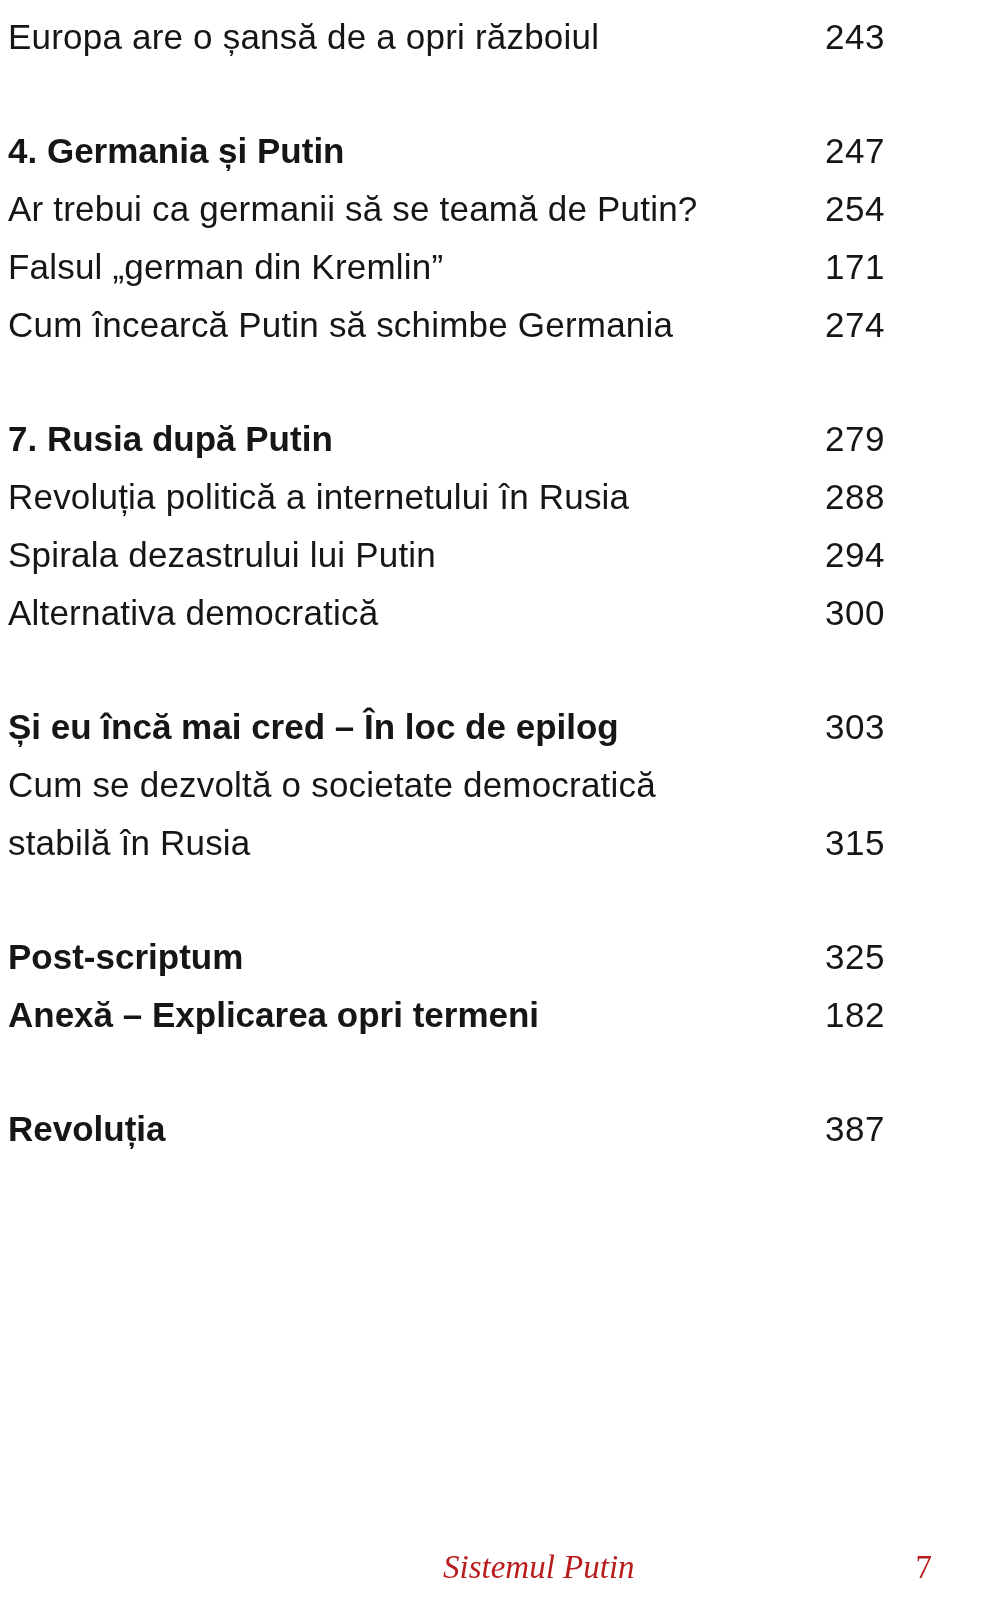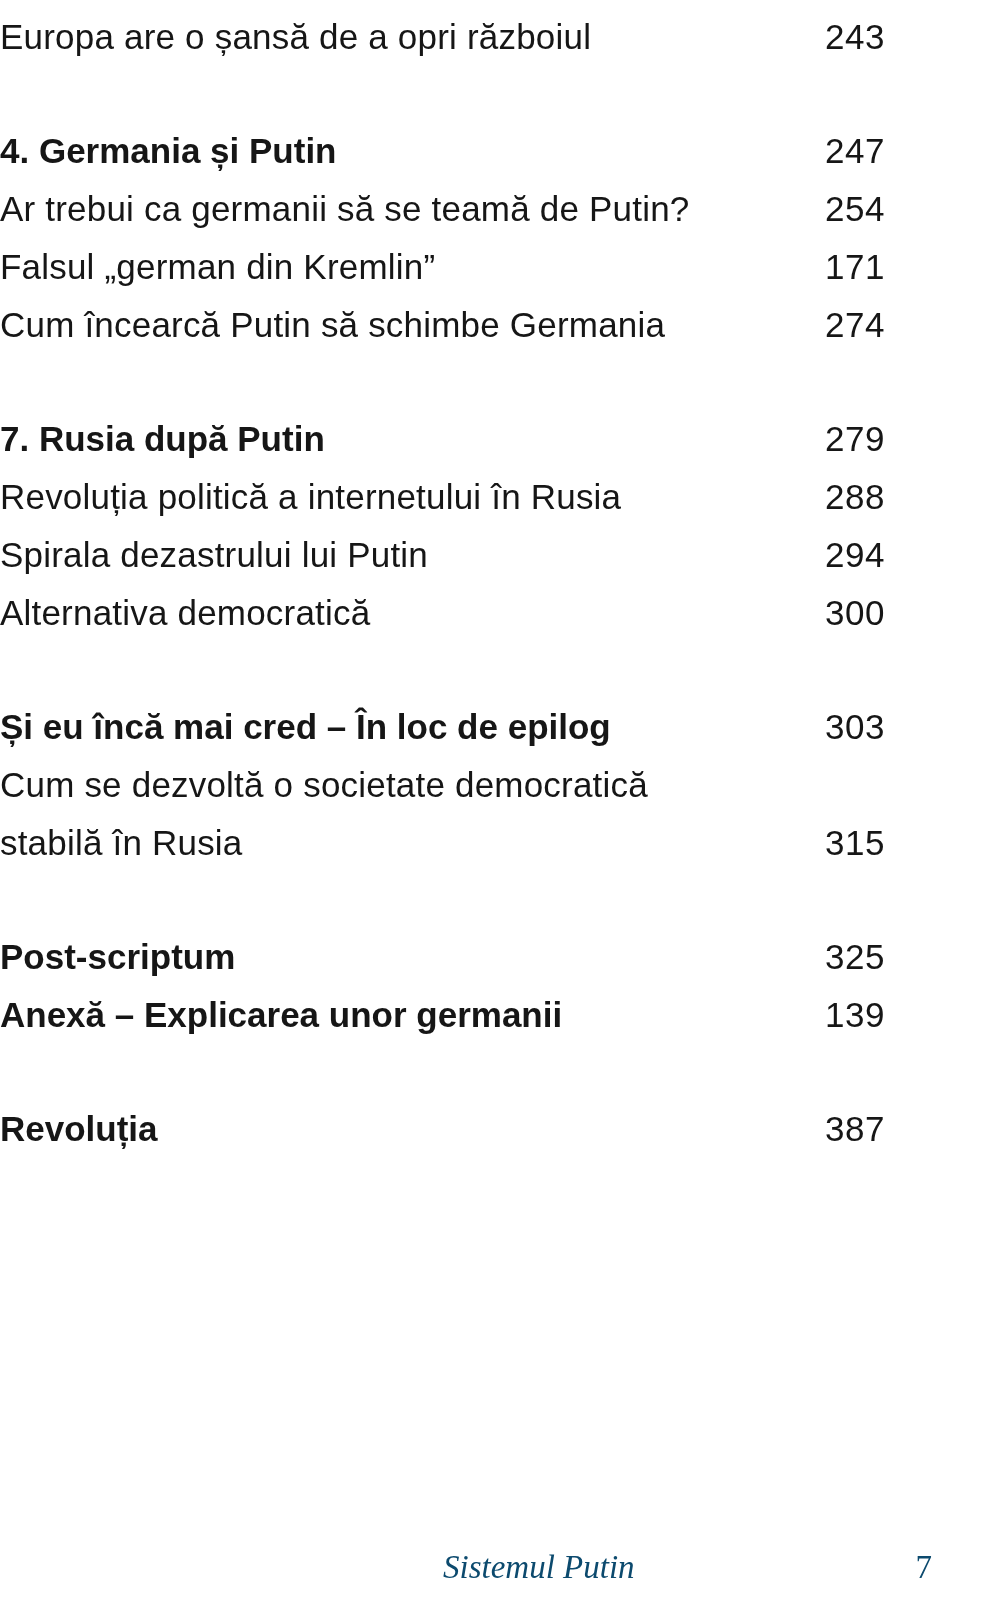--- a/index.html
+++ b/index.html
@@ -1,34 +1,34 @@
 <!DOCTYPE html>
 <html><head>
 <meta charset="utf-8">
 <style>
   html,body{margin:0;padding:0;}
   body{
     width:986px;height:1600px;position:relative;overflow:hidden;
     background:#ffffff;color:#161616;
     font-family:"Liberation Sans",sans-serif;
   }
-  .toc{padding:8px 101px 0 0;}
+  .toc{padding:8px 101px 0 8px;}
   .group{margin-top:56px;}
   .group:first-child{margin-top:0;}
   .row{
     display:flex;align-items:baseline;
     font-size:35px;line-height:58px;font-weight:400;
   }
   .row .label{flex:1;white-space:pre-line;letter-spacing:.2px;}
   .row .num{margin-left:32px;font-weight:400;letter-spacing:.5px;}
   .row.bold .label{font-weight:700;letter-spacing:0;}
   .row.wrap{align-items:flex-end;}
   footer{
     position:absolute;left:0;right:0;bottom:12px;height:44px;
-    font-family:"Liberation Serif",serif;font-size:33px;color:#0c4a6e;
+    font-family:"Liberation Serif",serif;font-size:33px;color:#b91c1c;
   }
   .book-title{position:absolute;left:443px;bottom:2px;font-style:italic;}
   .folio{position:absolute;right:54px;bottom:2px;}
 </style>
 </head>
 <body>
 
 <div class="page">
 
   <main class="toc">
@@ -89,22 +89,22 @@
         <span class="num">315</span>
       </div>
     </div>
 
     <div class="group">
       <div class="row bold">
         <span class="label">Post-scriptum</span>
         <span class="num">325</span>
       </div>
       <div class="row bold">
-        <span class="label">Anexă – Explicarea unor germanii</span>
-        <span class="num">139</span>
+        <span class="label">Anexă – Explicarea opri termeni</span>
+        <span class="num">182</span>
       </div>
     </div>
 
     <div class="group">
       <div class="row bold">
         <span class="label">Revoluția</span>
         <span class="num">387</span>
       </div>
     </div>
 

